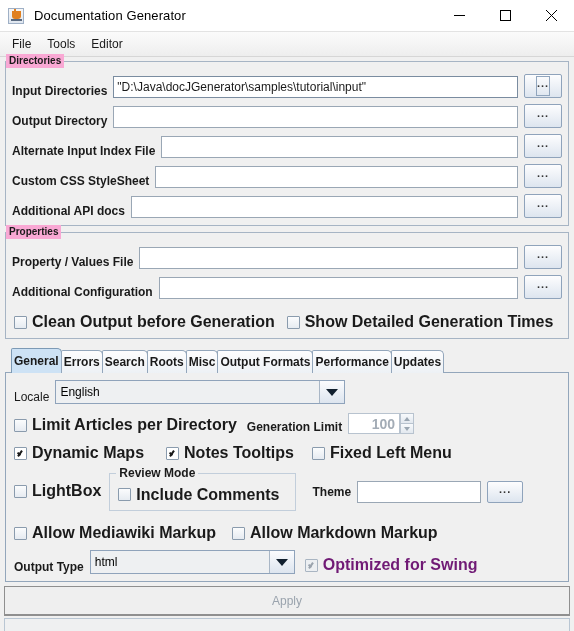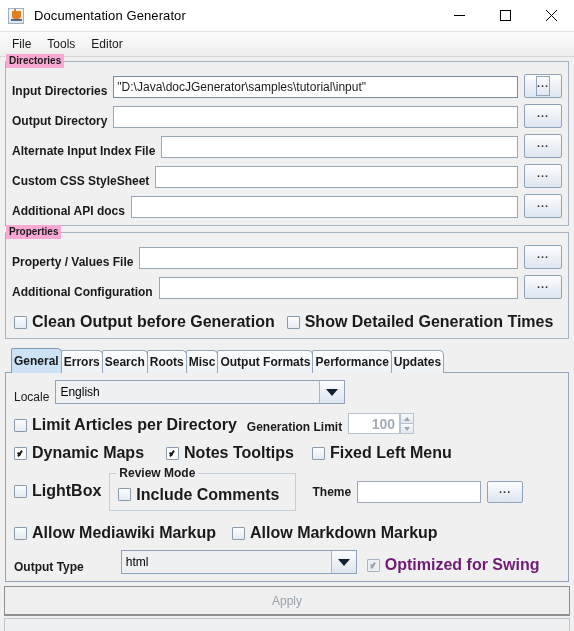--- a/index.html
+++ b/index.html
@@ -369,21 +369,21 @@
           </div>
           <div style="width:16px;"></div>
           <div class="cb">
             <span class="box"></span>
             <span class="txt">Allow Markdown Markup</span>
           </div>
         </div>
 
         <div class="row" style="height:24px;margin-top:8px;">
           <div class="lbl">Output Type</div>
-          <div class="combo" style="width:236px;margin-left:31px;">
+          <div class="combo" style="width:205px;">
             <div class="val">html</div>
             <div class="arrow">
                 <i></i>
               </div>
           </div>
           <div style="width:10px;"></div>
           <div class="cb on disabled">
             <span class="box"></span>
             <span class="txt">Optimized for Swing</span>
           </div>

